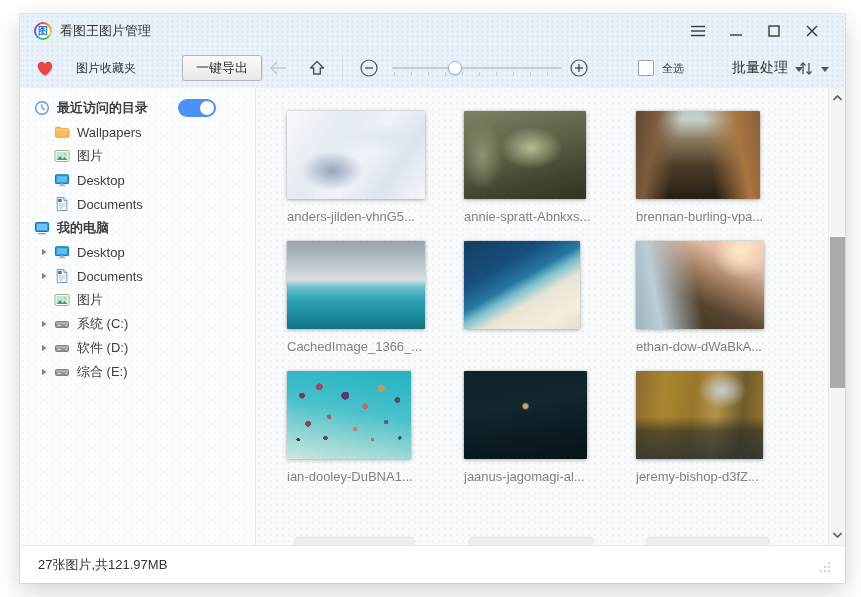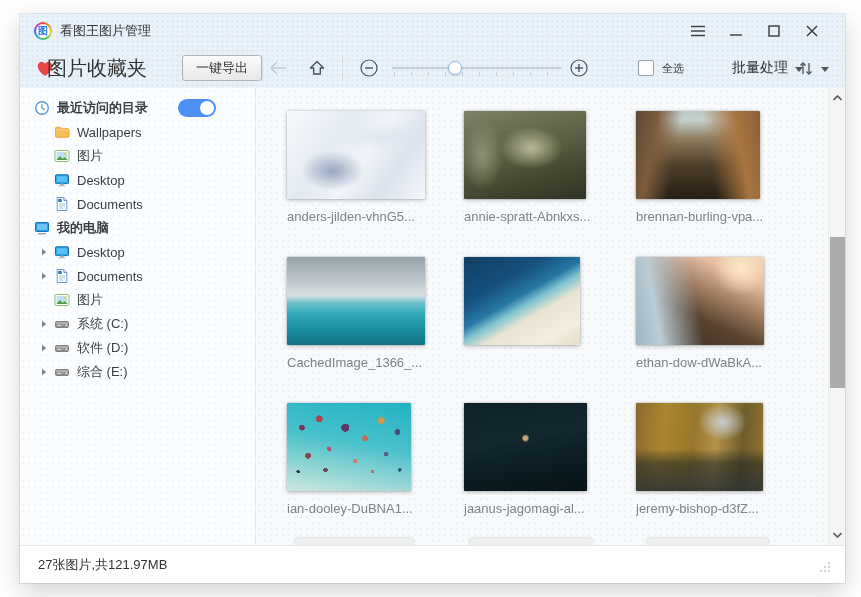--- a/index.html
+++ b/index.html
@@ -22,21 +22,21 @@
   .wcontrols { margin-left:auto; display:flex; align-items:center; gap:0; }
   .wbtn { width:38px; height:34px; display:flex; align-items:center; justify-content:center; cursor:pointer; }
   .wbtn svg { display:block; }
 
   
   .toolbar { position:relative; height:40px; background:#e9f2f9;
     background-image:radial-gradient(rgba(100,150,200,.10) 1px, transparent 1.2px);
     background-size:5px 5px; }
   .tb { position:absolute; top:0; height:40px; display:flex; align-items:center; }
   .heart { left:16px; } .heart svg { display:block; }
-  .favlabel { left:27px; font-size:20px; color:#333; }
+  .favlabel { left:56px; font-size:12px; color:#333; }
   .exportbtn { left:162px; top:7px; height:26px; padding:0 13px; font-size:13px; color:#333;
     background:linear-gradient(#fafafa,#e9e9e9); border:1px solid #b4b4b4; border-radius:3px;
     display:flex; align-items:center; cursor:pointer; position:absolute; }
   .vsep { position:absolute; top:8px; width:1px; height:24px; background:#d3dde4; }
   .sep1 { left:242px; } .sep2 { left:322px; }
   .navback { left:248px; } .navhome { left:288px; }
   .circbtn { position:absolute; top:11px; width:18px; height:18px; }
   .minusbtn { left:340px; } .plusbtn { left:550px; }
   .slider { position:absolute; left:372px; top:0; width:170px; height:40px; }
   .slider-track { position:absolute; left:0; right:0; top:19px; height:2px; background:#c6cdd3; border-radius:1px; }
@@ -71,21 +71,21 @@
   .noarrow { width:14px; flex:0 0 14px; }
   .toggle { position:absolute; left:158px; top:3px; width:38px; height:18px; border-radius:9px;
     background:#4a90f5; cursor:pointer; }
   .toggle-knob { position:absolute; right:2px; top:2px; width:14px; height:14px; border-radius:50%; background:#fff; }
 
   .content { flex:1; position:relative; background:#f8fafb;
     background-image:radial-gradient(rgba(120,160,190,.09) 1px, transparent 1.2px);
     background-size:6px 6px; overflow:hidden; }
   .grid { position:absolute; left:0; top:0; right:17px; bottom:0;
     padding:23px 0 0 31px; display:grid; grid-template-columns:177px 172px 160px;
-    grid-auto-rows:114px; row-gap:32px; }
+    grid-auto-rows:114px; row-gap:16px; }
   .cell { cursor:pointer; }
   .thumb { height:88px; width:138px; border-radius:1px;
     box-shadow:0 1px 4px rgba(0,0,0,.28), 0 0 0 1px rgba(0,0,0,.05); }
   .fname { margin-top:10px; font-size:13px; color:#7d8388; white-space:nowrap; overflow:hidden; }
   .sliver { position:absolute; bottom:0; height:7px; background:#eceef0; border-radius:2px 2px 0 0;
     box-shadow:0 0 3px rgba(0,0,0,.2); }
 
   
   .scrollbar { position:absolute; top:0; right:0; bottom:0; width:17px; background:#f4f5f5;
     border-left:1px solid #ebecec; }

